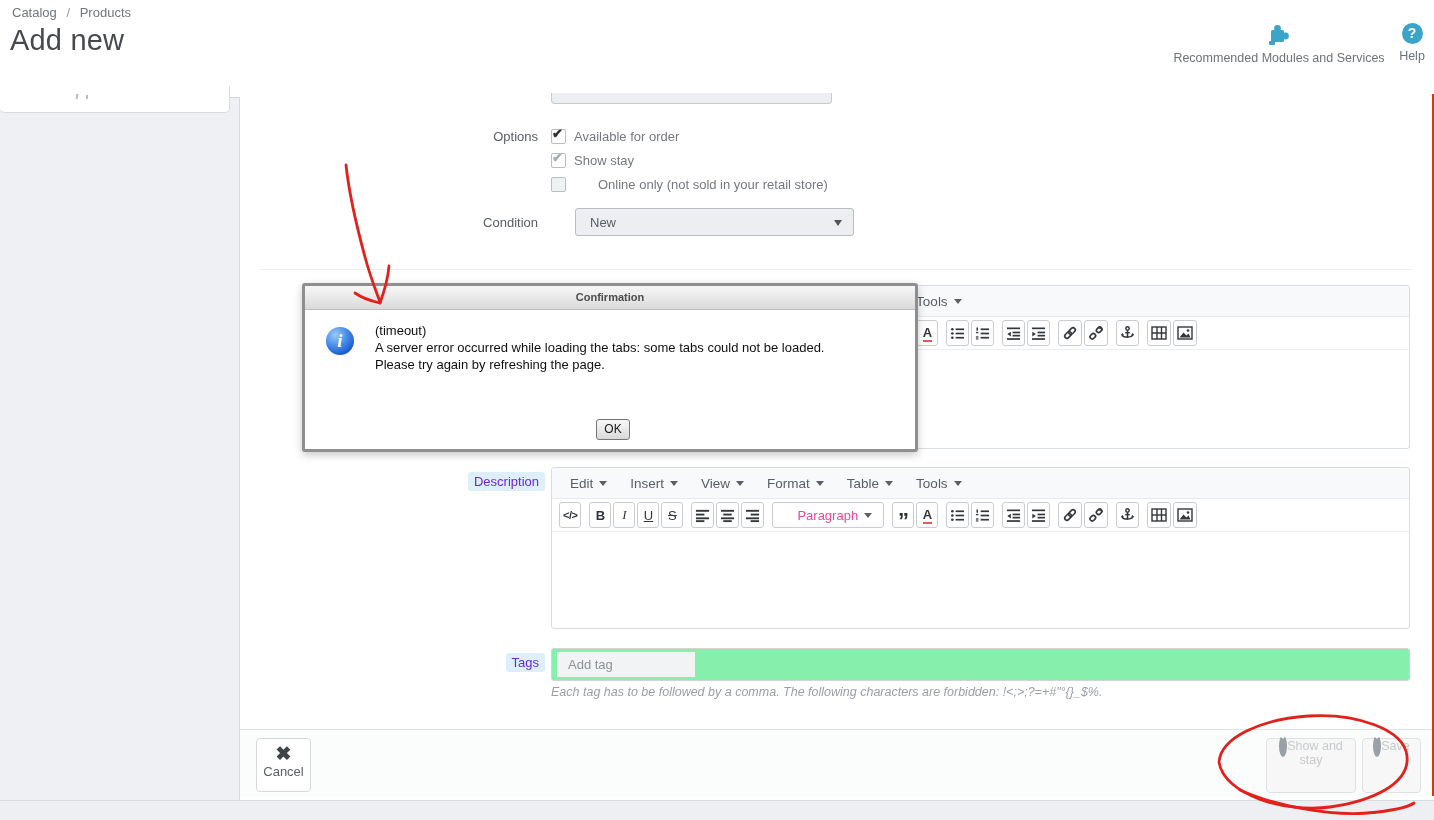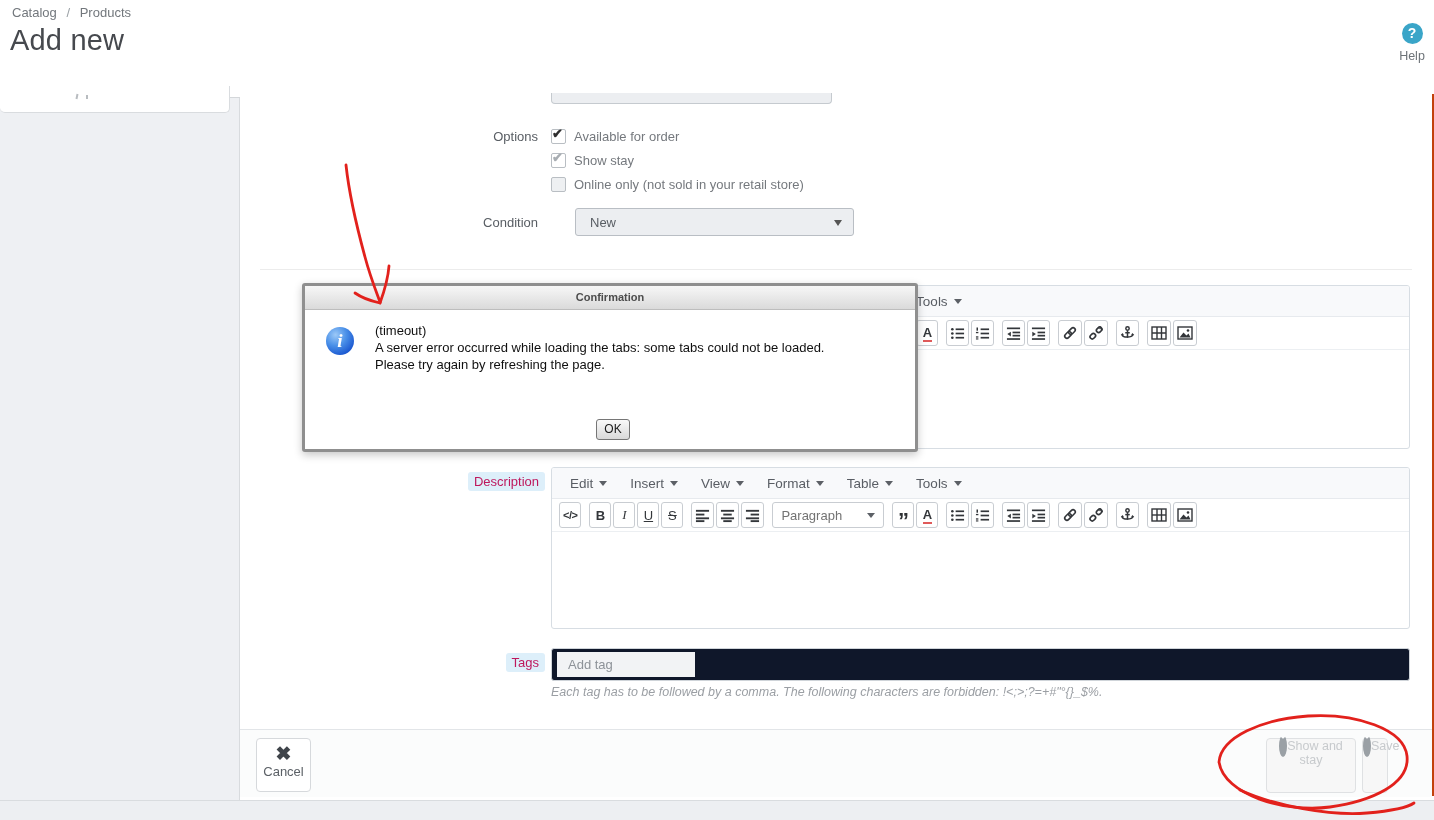--- a/index.html
+++ b/index.html
@@ -22,21 +22,21 @@
   .side-box{left:0;top:86px;width:229px;height:26px;background:#fff;border:1px solid #d9dcdf;
             border-top:none;border-left:none;border-radius:0 0 5px 5px;z-index:2;}
   .frag{position:absolute;background:#9aa0a5;opacity:.7;}
   .bottom-strip{left:0;top:800px;width:1434px;height:20px;background:#edeff2;border-top:1px solid #d9dcdf;}
   .main{left:240px;top:94px;width:1192px;height:702px;background:#fff;border-right:7px solid #c2410c;}
 
   
   .cut-input{left:311px;top:-1px;width:279px;height:10px;background:#eceef1;
              border:1px solid #c5cacf;border-top:none;border-radius:0 0 4px 4px;}
   .flabel{width:298px;text-align:right;font-size:13px;color:#585d63;}
-  .hl-label{display:inline-block;background:#ddeffa;color:#be185d;padding:2px 6px;border-radius:3px;font-size:13px;}
+  .hl-label{display:inline-block;background:#ddeffa;color:#6d28d9;padding:2px 6px;border-radius:3px;font-size:13px;}
   .cbrow{left:311px;height:18px;display:flex;align-items:center;font-size:13px;color:#75797e;}
   .cbx{width:13px;height:13px;border:1px solid #b9bec3;background:#fff;margin-right:8px;
        position:relative;border-radius:2px;flex:0 0 auto;}
   .cbx.gray{background:#eef0f2;}
   .cbx .tick{position:absolute;left:0px;top:-4px;font-size:13px;font-weight:bold;color:#2e2e2e;}
   .cbx.dis .tick{color:#a8adb2;}
   .select{left:311px;width:279px;height:28px;background:#eceef1;border:1px solid #b9bec4;border-radius:3px;
           font-size:13px;color:#585d63;display:flex;align-items:center;padding:0 14px;box-sizing:border-box;margin-left:24px;}
   .sel-caret{position:absolute;right:11px;top:11px;width:0;height:0;border-left:4.5px solid transparent;
              border-right:4.5px solid transparent;border-top:6px solid #555;}
@@ -56,26 +56,26 @@
   .grp{margin-left:8px !important;}
   .tbtn svg{display:block;}
   .b-bold{font-weight:bold;}
   .b-italic{font-style:italic;font-family:"Liberation Serif",serif;}
   .b-under{text-decoration:underline;}
   .b-strike{text-decoration:line-through;}
   .b-code{font-size:11px;font-weight:bold;letter-spacing:-.5px;}
   .b-quote{font-size:22px;font-weight:bold;line-height:6px;padding-top:12px;color:#2e3134;}
   .b-fore{font-weight:bold;position:relative;}
   .b-fore u{text-decoration:none;border-bottom:2px solid #e05a5a;padding-bottom:0px;}
-  .para-btn{width:112px;justify-content:space-between;padding:0 8px;color:#737373;}
+  .para-btn{width:112px;justify-content:space-between;padding:0 24px;color:#ec4899;}
   .mce-content{background:#fff;}
 
   
   .tags-field{left:311px;top:554px;width:859px;height:33px;border:1px solid #cfd4d9;border-radius:3px;
-              box-sizing:border-box;background:#0f172a;}
+              box-sizing:border-box;background:#86efac;}
   .tag-input{position:absolute;left:5px;top:3px;width:138px;height:25px;background:#f2f3f5;border:none;
              font-size:13px;color:#707579;padding:0 11px;font-family:"Liberation Sans",sans-serif;box-sizing:border-box;}
   .tag-input::placeholder{color:#8d9298;opacity:1;}
   .tags-help{left:311px;top:591px;font-size:12.5px;font-style:italic;color:#9b9fa4;}
 
   
   .footer{left:0;top:635px;width:1192px;height:67px;background:#fbfcfc;border-top:1px solid #e2e5e8;}
   .btn-cancel{left:16px;top:644px;width:55px;height:54px;background:#fff;border:1px solid #d6d9dc;border-radius:4px;
               text-align:center;box-sizing:border-box;color:#5b6066;font-size:13px;}
   .x-ico{display:block;font-size:19px;color:#3f444a;margin-top:5px;line-height:20px;font-weight:bold;}
@@ -107,20 +107,31 @@
 
 <div class="page">
 
   <div class="abs breadcrumb">
     <span>Catalog</span>
     <span class="sep">/</span>
     <span>Products</span>
   </div>
   <div class="abs page-title">Add new</div>
 
+  <div class="abs hdr-action" style="left:1164px;top:22px;width:230px;">
+    <svg class="hdr-ico" width="26" height="24" viewBox="0 0 26 24">
+      <g fill="#3aa5c8">
+        <rect x="5" y="8" width="13" height="12" rx="1.5"></rect>
+        <circle cx="11.5" cy="6.5" r="3.4"></circle>
+        <circle cx="19.5" cy="14" r="3.4"></circle>
+        <rect x="3" y="19" width="6" height="4" rx="1"></rect>
+      </g>
+    </svg>
+    <span>Recommended Modules and Services</span>
+  </div>
   <div class="abs hdr-action" style="left:1392px;top:23px;width:40px;">
     <span class="help-circle hdr-ico">?</span>
     <span>Help</span>
   </div>
 
   <div class="abs header-line"></div>
 
   <div class="abs sidebar"></div>
   <div class="abs side-box">
     <span class="frag" style="left:76px;top:8px;width:2px;height:5px;transform:rotate(12deg);"></span>
@@ -138,21 +149,21 @@
           <span class="tick">✔</span>
         </span>
       <span>Available for order</span>
     </div>
     <div class="abs cbrow" style="top:57px;">
       <span class="cbx dis">
           <span class="tick">✔</span>
         </span>
       <span>Show stay</span>
     </div>
-    <div class="abs cbrow" style="top:81px;">
+    <div class="abs cbrow" style="top:81px;gap:24px;">
       <span class="cbx gray"></span>
       <span>Online only (not sold in your retail store)</span>
     </div>
 
     <div class="abs flabel" style="left:0;top:121px;">Condition</div>
     <div class="abs select" style="top:114px;">
       <span>New</span>
       <i class="sel-caret"></i>
     </div>
 
@@ -523,21 +534,21 @@
 
     <div class="abs footer"></div>
     <div class="abs btn-cancel">
       <span class="x-ico">✖</span>
       <span>Cancel</span>
     </div>
     <div class="btn-save" style="left:1026px;width:90px;">
       <span class="spin"></span>
       <span>Show and stay</span>
     </div>
-    <div class="btn-save" style="left:1122px;width:26px;">
+    <div class="btn-save" style="left:1122px;width:59px;">
       <span class="spin"></span>
       <span>Save</span>
     </div>
   </div>
 
   <div class="abs dialog">
     <div class="dlg-title">Confirmation</div>
     <div class="info-sphere">i</div>
     <div class="dlg-text">
       <div>(timeout)</div>

